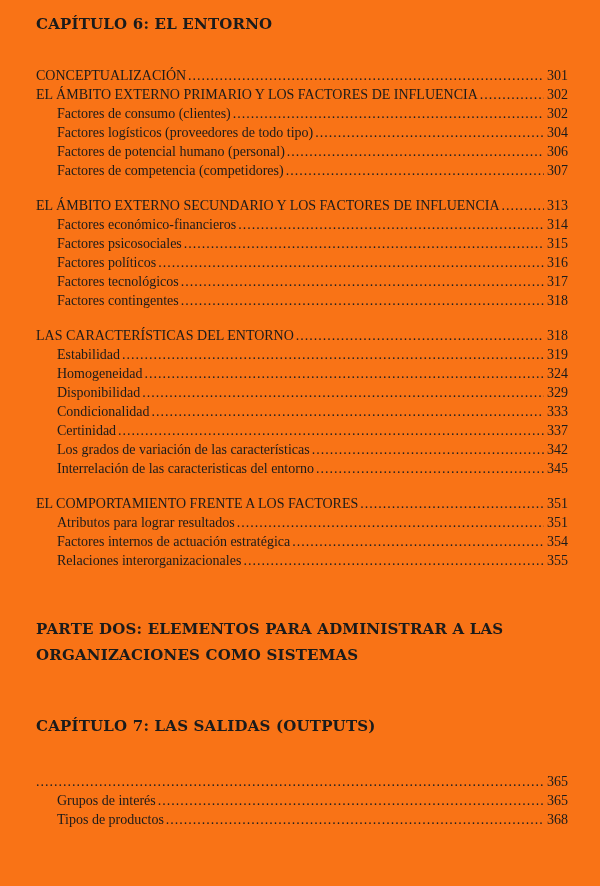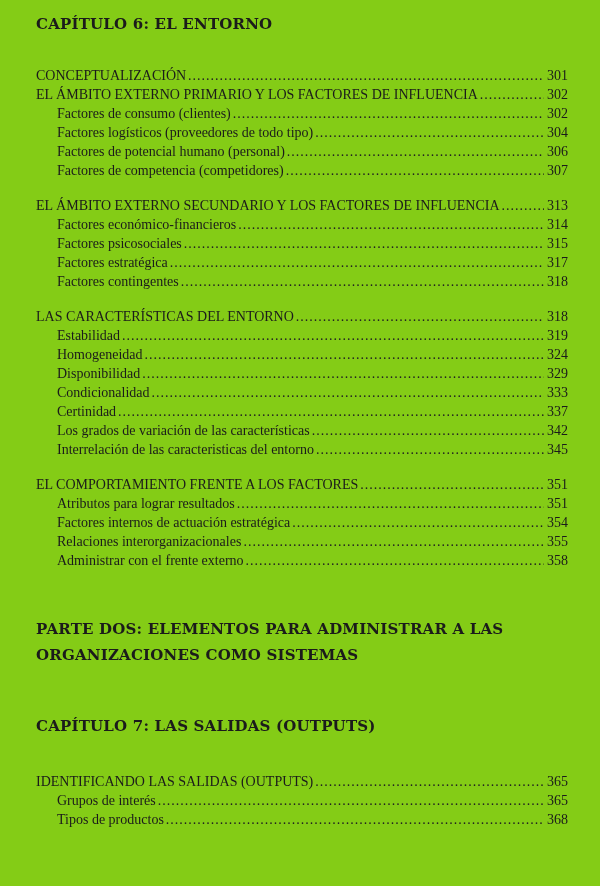--- a/index.html
+++ b/index.html
@@ -6,21 +6,21 @@
     margin: 0;
     padding: 0;
     background: #ffffff;
   }
   .page {
     position: relative;
     width: 600px;
     height: 886px;
     box-sizing: border-box;
     padding: 14px 32px 10px 36px;
-    background: #84cc16;
+    background: #f97316;
     color: #1b1b1b;
     font-family: "DejaVu Serif", "Liberation Serif", serif;
     overflow: hidden;
   }
   .chapter-heading {
     margin: 0;
     font-size: 15px;
     font-weight: bold;
     letter-spacing: 0.2px;
     line-height: 20px;
@@ -128,21 +128,26 @@
           <span class="toc-label">Factores económico-financieros</span>
           <span class="leader"></span>
           <span class="toc-page">314</span>
         </div>
         <div class="toc-row level-1">
           <span class="toc-label">Factores psicosociales</span>
           <span class="leader"></span>
           <span class="toc-page">315</span>
         </div>
         <div class="toc-row level-1">
-          <span class="toc-label">Factores estratégica</span>
+          <span class="toc-label">Factores políticos</span>
+          <span class="leader"></span>
+          <span class="toc-page">316</span>
+        </div>
+        <div class="toc-row level-1">
+          <span class="toc-label">Factores tecnológicos</span>
           <span class="leader"></span>
           <span class="toc-page">317</span>
         </div>
         <div class="toc-row level-1">
           <span class="toc-label">Factores contingentes</span>
           <span class="leader"></span>
           <span class="toc-page">318</span>
         </div>
       </div>
       <div class="toc-group">
@@ -201,36 +206,30 @@
         <div class="toc-row level-1">
           <span class="toc-label">Factores internos de actuación estratégica</span>
           <span class="leader"></span>
           <span class="toc-page">354</span>
         </div>
         <div class="toc-row level-1">
           <span class="toc-label">Relaciones interorganizacionales</span>
           <span class="leader"></span>
           <span class="toc-page">355</span>
         </div>
-        <div class="toc-row level-1">
-          <span class="toc-label">Administrar con el frente externo</span>
-          <span class="leader"></span>
-          <span class="toc-page">358</span>
-        </div>
       </div>
     </div>
 
   <h2 class="part-heading">PARTE DOS: ELEMENTOS PARA ADMINISTRAR A LAS ORGANIZACIONES COMO SISTEMAS</h2>
 
   <h1 class="chapter-heading ch7">CAPÍTULO 7: LAS SALIDAS (OUTPUTS)</h1>
 
   <div id="chapter7-toc" class="toc">
       <div class="toc-group">
         <div class="toc-row level-0">
-          <span class="toc-label">IDENTIFICANDO LAS SALIDAS (OUTPUTS)</span>
           <span class="leader"></span>
           <span class="toc-page">365</span>
         </div>
         <div class="toc-row level-1">
           <span class="toc-label">Grupos de interés</span>
           <span class="leader"></span>
           <span class="toc-page">365</span>
         </div>
         <div class="toc-row level-1">
           <span class="toc-label">Tipos de productos</span>

